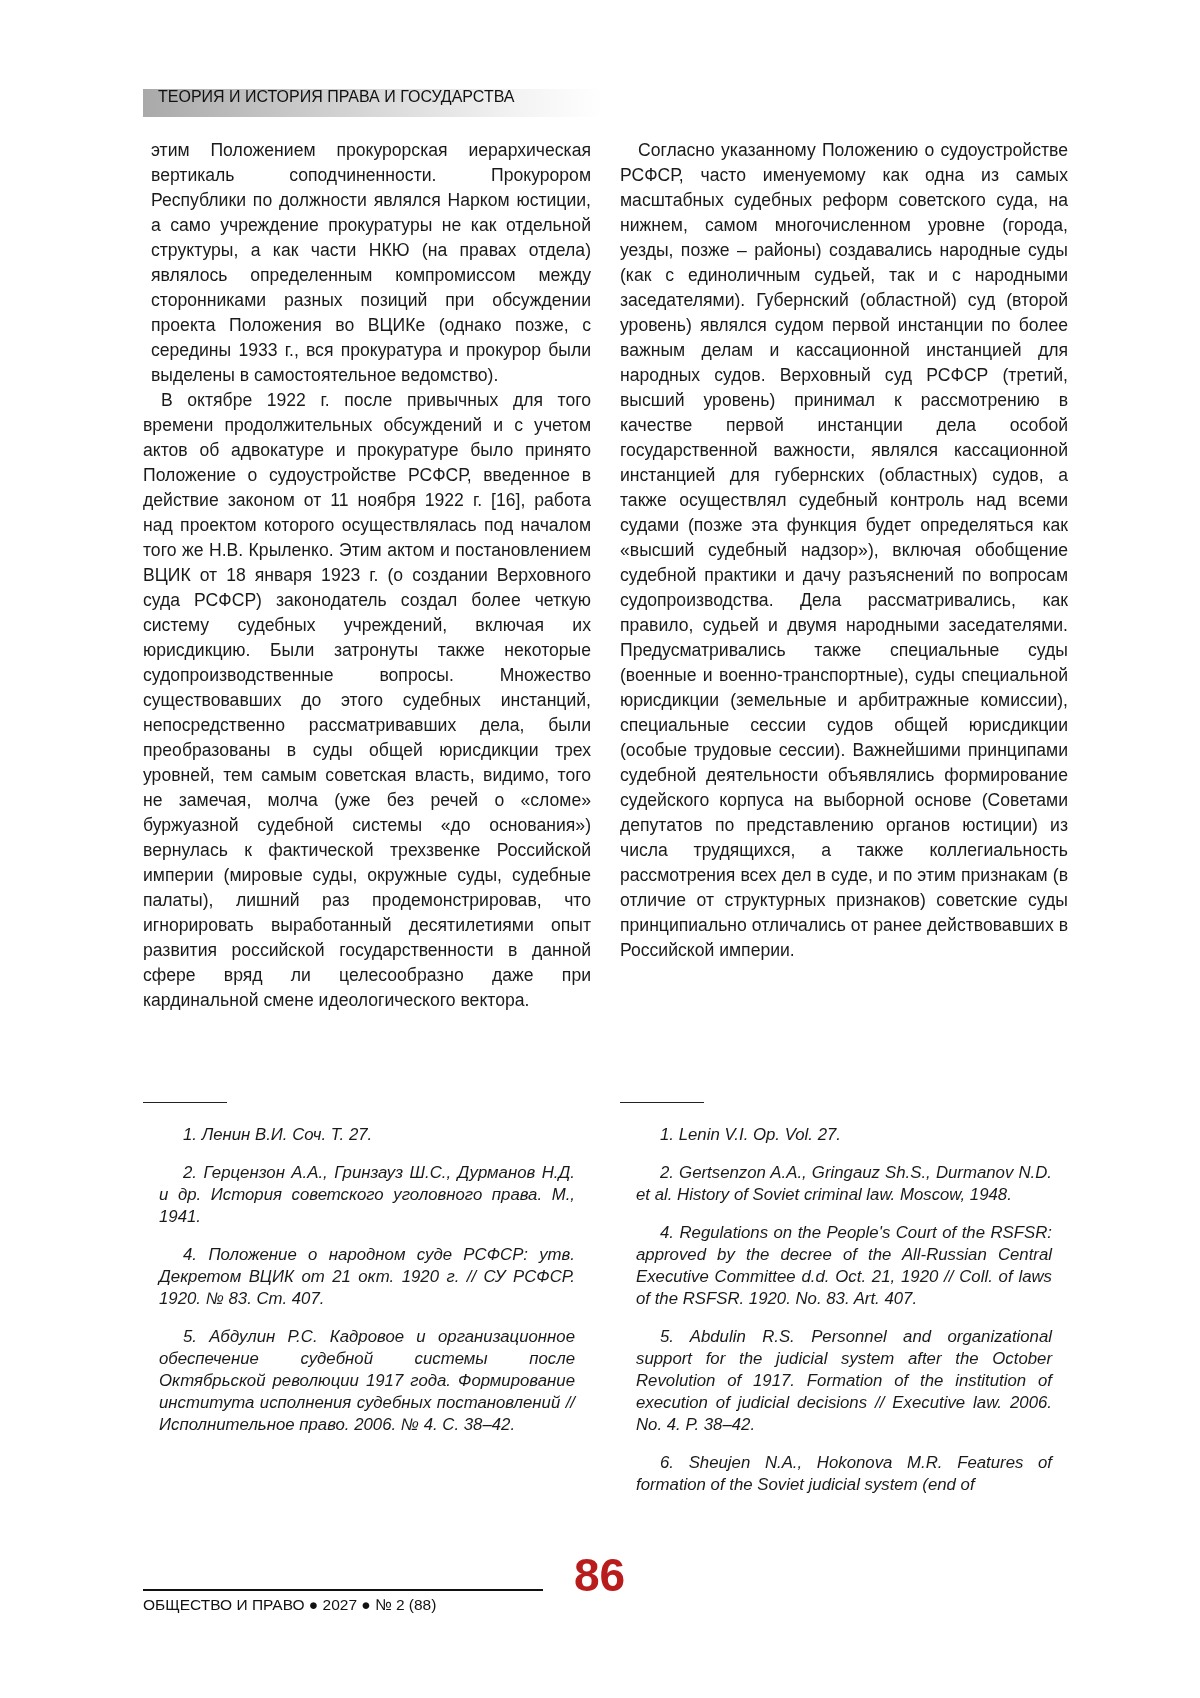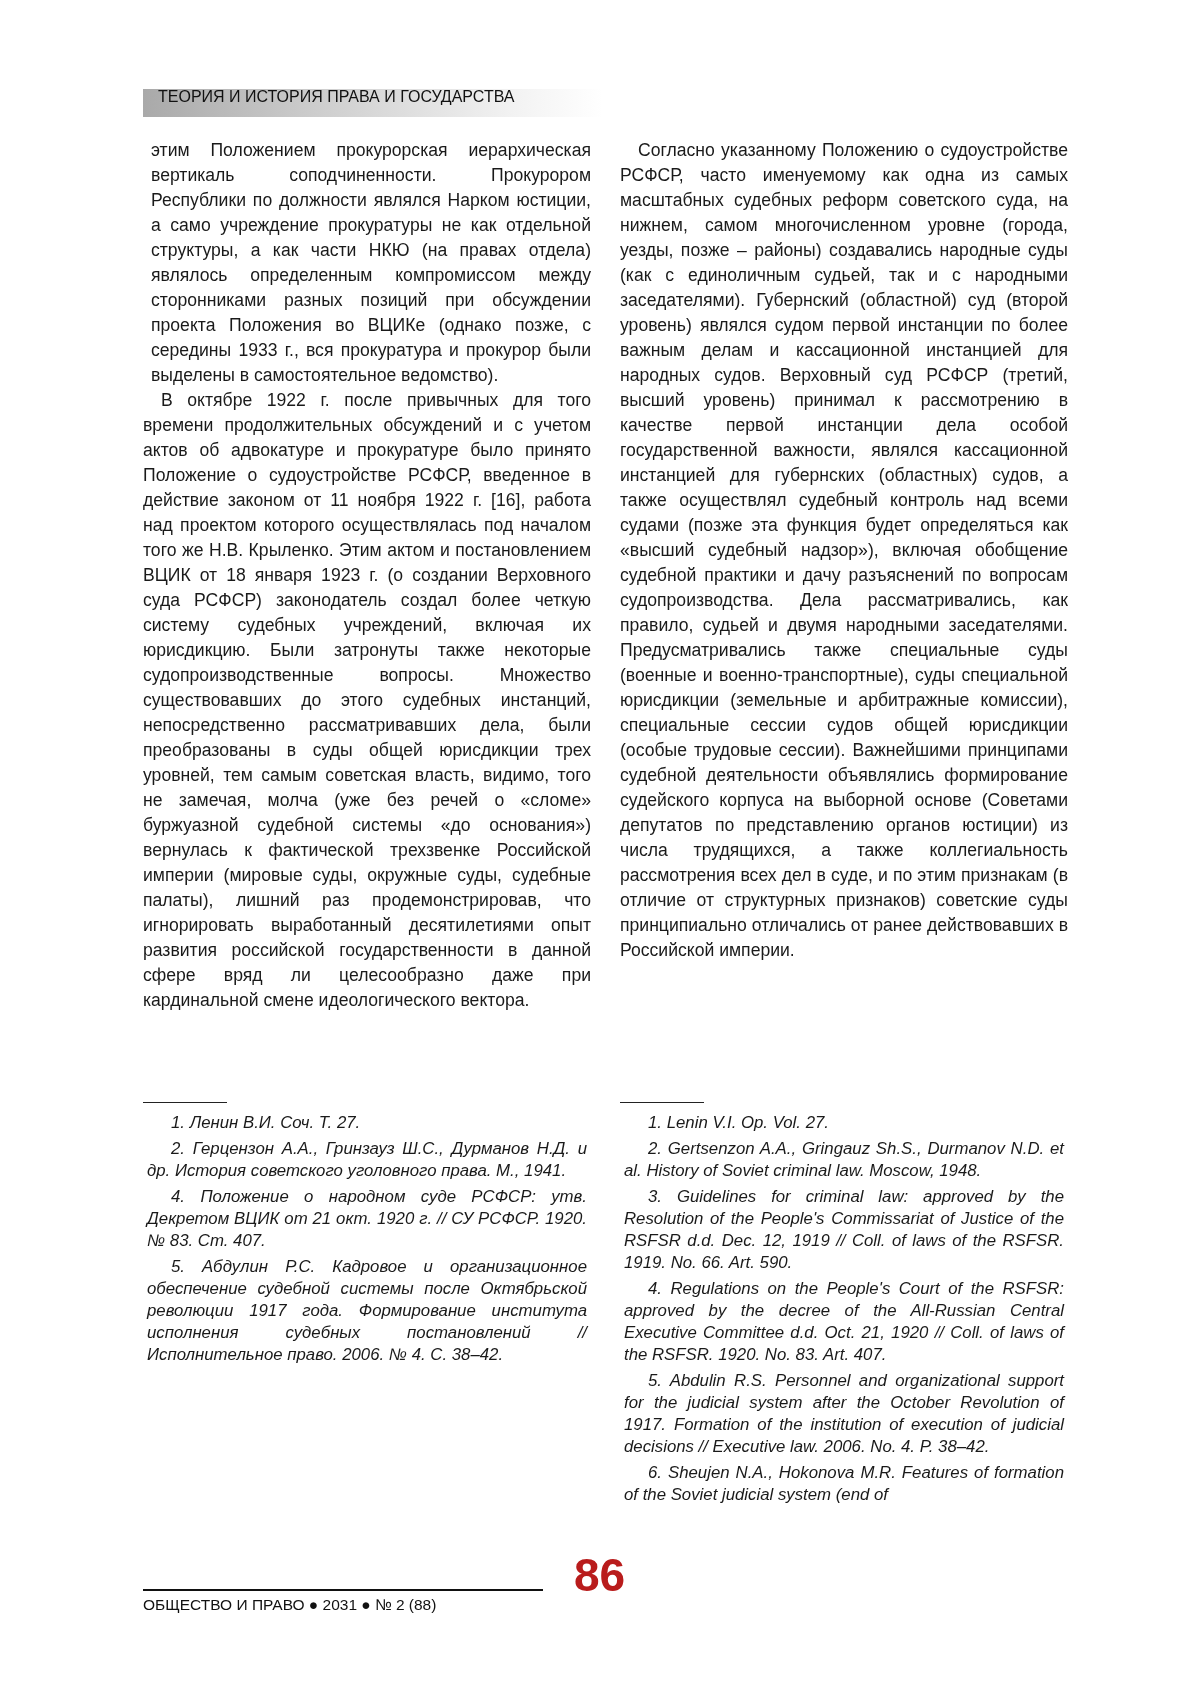--- a/index.html
+++ b/index.html
@@ -26,21 +26,21 @@
     position: absolute; top: 1102px; width: 84px; height: 0; border-top: 1.5px solid #222;
   }
   .rule-left { left: 143px; }
   .rule-right { left: 620px; }
   .notes {
     position: absolute; top: 1108px; width: 448px; font-size: 16.8px; line-height: 22px;
     font-style: italic; text-align: justify;
   }
   .notes-left { left: 143px; }
   .notes-right { left: 620px; }
-  .notes p { margin: 4px; text-indent: 24px; }
+  .notes p { margin: 16px; text-indent: 24px; }
   .footer-rule {
     position: absolute; left: 143px; top: 1589px; width: 400px; height: 0;
     border-top: 2px solid #111;
   }
   .footer-text {
     position: absolute; left: 143px; top: 1594px; font-size: 15.5px; line-height: 22px;
     color: #111; white-space: nowrap;
   }
   .page-number {
     position: absolute; left: 574px; top: 1550px; font-size: 46px; font-weight: bold;
@@ -68,21 +68,20 @@
 <div class="notes notes-left">
   <p>1. Ленин В.И. Соч. Т. 27.</p>
   <p>2. Герцензон А.А., Гринзауз Ш.С., Дурманов Н.Д. и др. История советского уголовного права. М., 1941.</p>
   <p>4. Положение о народном суде РСФСР: утв. Декретом ВЦИК от 21 окт. 1920 г. // СУ РСФСР. 1920. № 83. Ст. 407.</p>
   <p>5. Абдулин Р.С. Кадровое и организационное обеспечение судебной системы после Октябрьской революции 1917 года. Формирование института исполнения судебных постановлений // Исполнительное право. 2006. № 4. С. 38–42.</p>
 </div>
 
 <div class="notes notes-right">
   <p>1. Lenin V.I. Op. Vol. 27.</p>
   <p>2. Gertsenzon A.A., Gringauz Sh.S., Durmanov N.D. et al. History of Soviet criminal law. Moscow, 1948.</p>
-  <p>3. Guidelines for criminal law: approved by the Resolution of the People's Commissariat of Justice of the RSFSR d.d. Dec. 12, 1919 // Coll. of laws of the RSFSR. 1919. No. 66. Art. 590.</p>
   <p>4. Regulations on the People's Court of the RSFSR: approved by the decree of the All-Russian Central Executive Committee d.d. Oct. 21, 1920 // Coll. of laws of the RSFSR. 1920. No. 83. Art. 407.</p>
   <p>5. Abdulin R.S. Personnel and organizational support for the judicial system after the October Revolution of 1917. Formation of the institution of execution of judicial decisions // Executive law. 2006. No. 4. P. 38–42.</p>
   <p>6. Sheujen N.A., Hokonova M.R. Features of formation of the Soviet judicial system (end of</p>
 </div>
 
 <div class="footer-rule"></div>
-<div class="footer-text">ОБЩЕСТВО И ПРАВО ● 2031 ● № 2 (88)</div>
+<div class="footer-text">ОБЩЕСТВО И ПРАВО ● 2027 ● № 2 (88)</div>
 <div class="page-number">86</div>
 
 </body></html>

